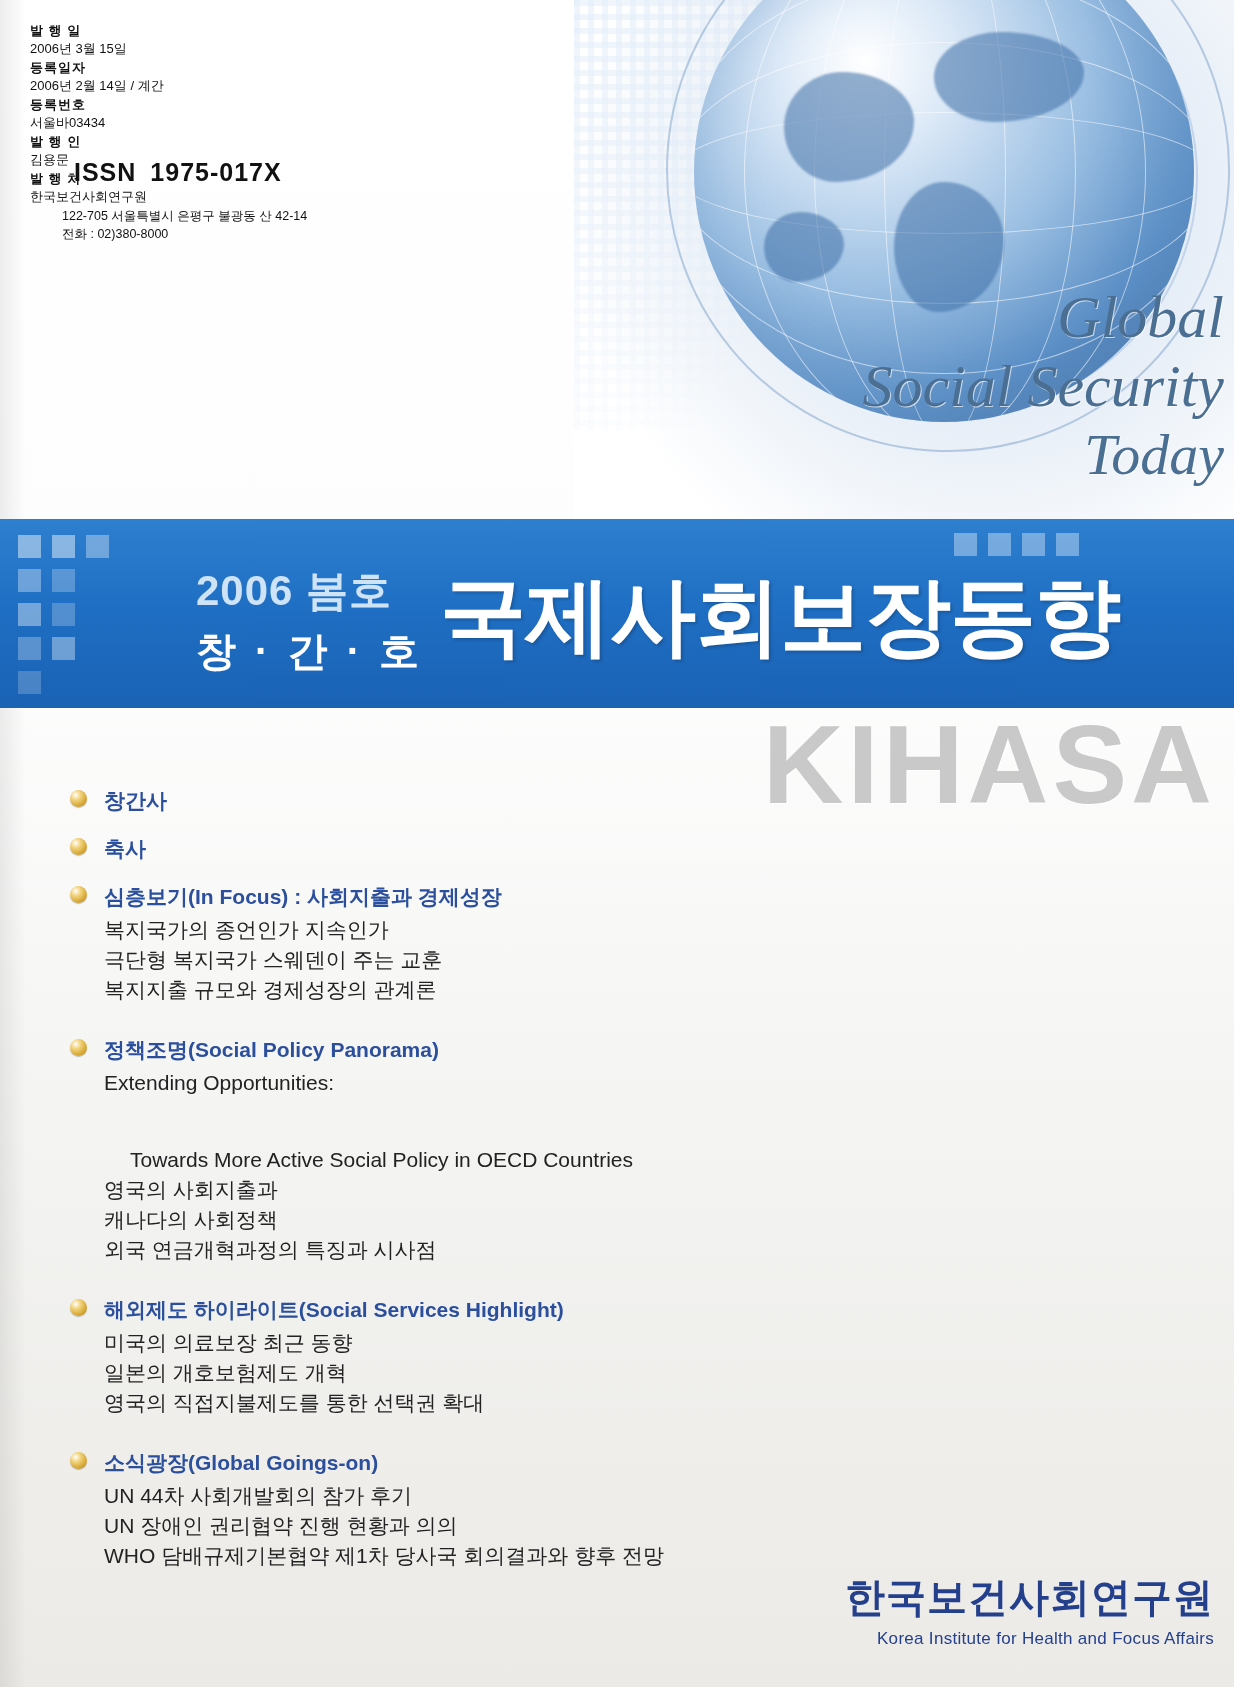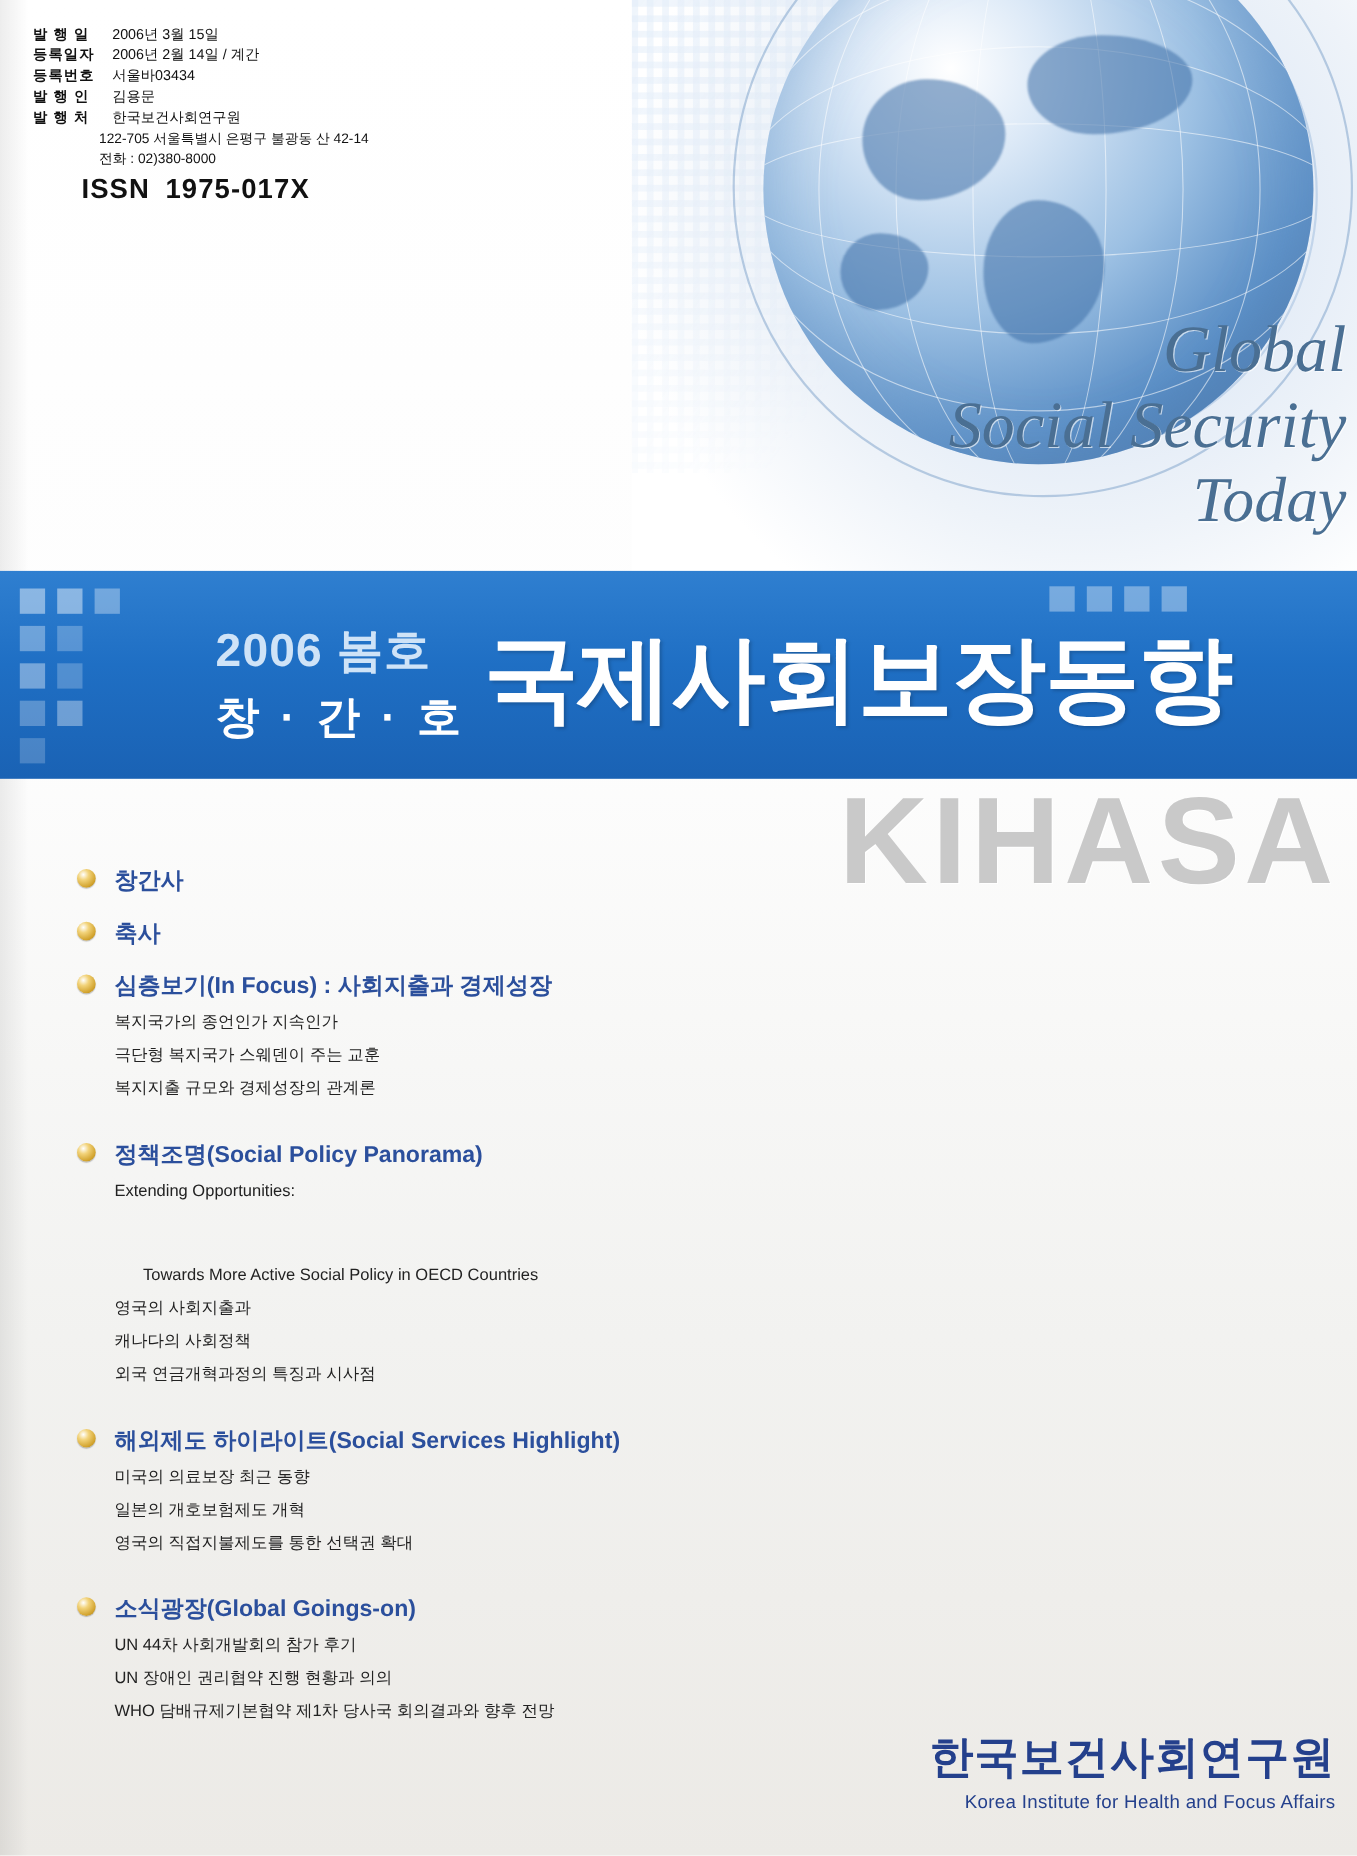--- a/index.html
+++ b/index.html
@@ -25,32 +25,33 @@
     top: 22px;
     width: 420px;
     color: #111;
   }
   .imprint-row {
     display: flex;
     align-items: flex-start;
     font-size: 13px;
     line-height: 18px;
     margin-bottom: 1px;
+    flex-direction: column;
   }
   .imprint-label {
     width: 72px;
     font-weight: bold;
     letter-spacing: 1px;
     flex: none;
   }
   .imprint-value {
     font-size: 13px;
   }
   .imprint-sub {
-    margin-left: 60px;
+    margin-left: 32px;
     font-size: 12.5px;
     line-height: 18px;
   }
   .issn {
     position: absolute;
     left: 30px;
     top: 158px;
     font-size: 25px;
     font-weight: bold;
     letter-spacing: 1px;
@@ -242,21 +243,21 @@
     font-weight: bold;
     color: #2b4f9c;
     line-height: 30px;
   }
   .sub-list {
     margin: 3px 0 0 34px;
     padding: 0;
     list-style: none;
   }
   .sub-list li {
-    font-size: 15px;
+    font-size: 21px;
     line-height: 30px;
     color: #222;
   }
   .sub-list li.indent { padding-left: 26px; margin-top: 47px; }
   .entry.spaced { margin-bottom: 30px; }
 
   
   .publisher {
     position: absolute;
     right: 20px;

